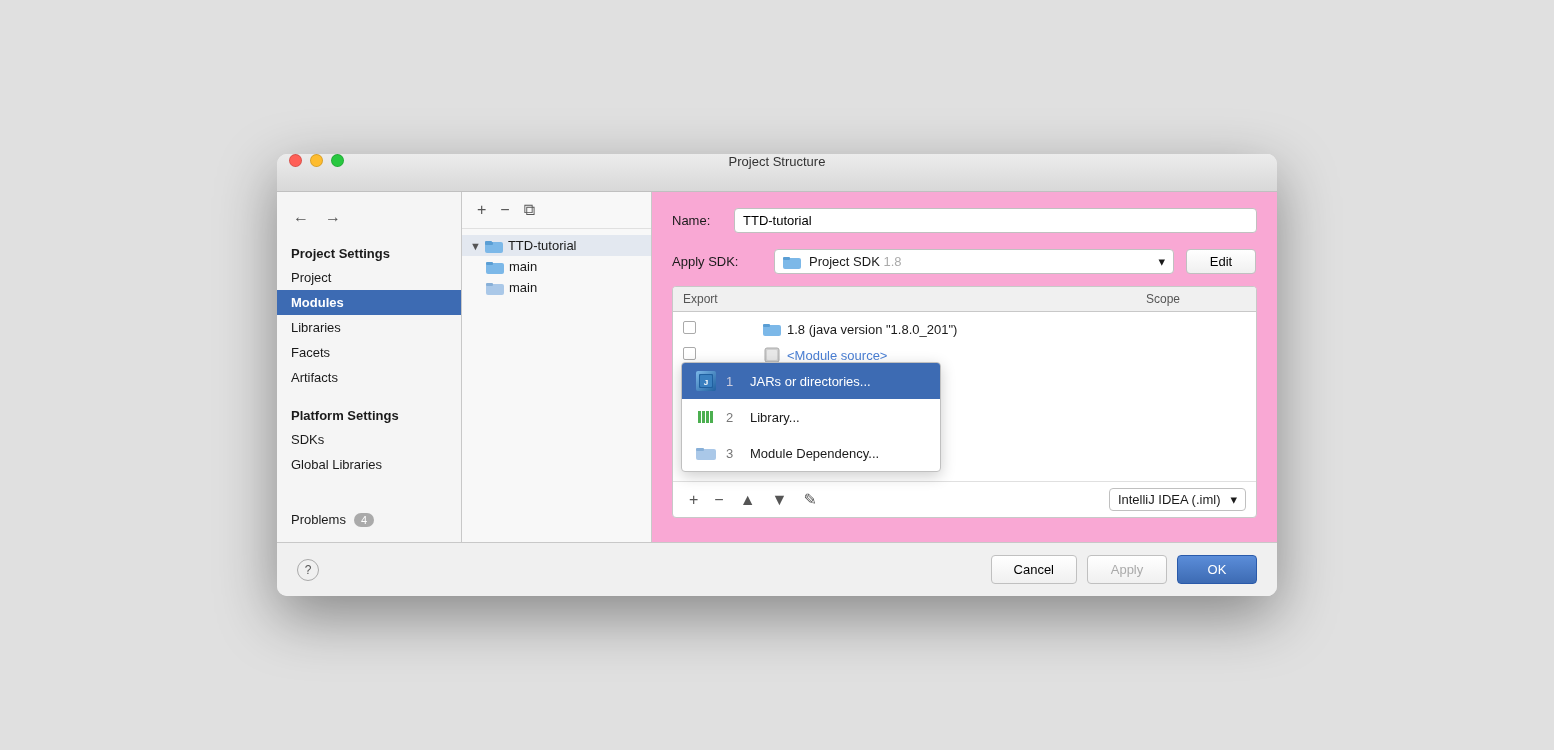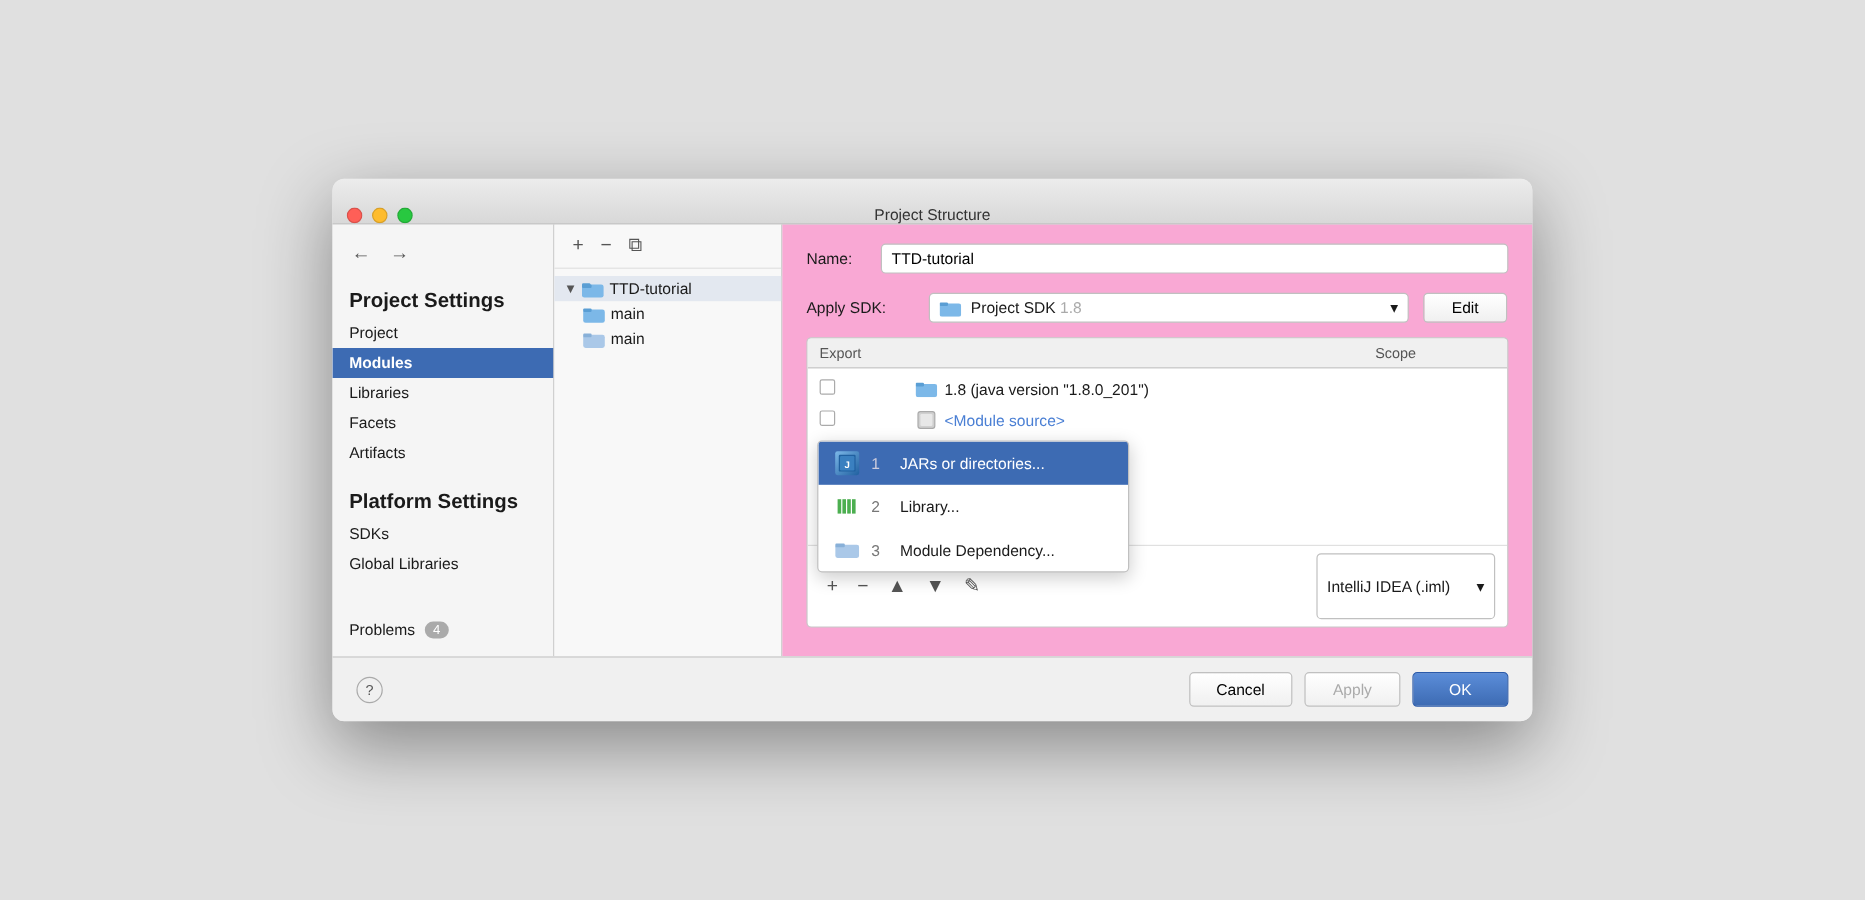--- a/index.html
+++ b/index.html
@@ -19,21 +19,21 @@
       border-radius: 10px;
       box-shadow: 0 20px 60px rgba(0,0,0,0.4);
       overflow: hidden;
       display: flex;
       flex-direction: column;
     }
     .titlebar {
       background: linear-gradient(to bottom, #ececec, #d8d8d8);
       height: 38px;
       display: flex;
-      align-items: flex-end;
+      align-items: flex-start;
       padding: 0 12px;
       border-bottom: 1px solid #c0c0c0;
       position: relative;
     }
     .traffic-lights {
       display: flex;
       gap: 8px;
       align-items: center;
     }
     .tl {
@@ -75,21 +75,21 @@
       background: none;
       border: none;
       cursor: pointer;
       font-size: 16px;
       color: #555;
       padding: 2px 4px;
     }
     .nav-btn:disabled { color: #bbb; }
     .sidebar-section-title {
       font-weight: 700;
-      font-size: 17px;
+      font-size: 13px;
       padding: 8px 14px 4px 14px;
       color: #1a1a1a;
     }
     .sidebar-item {
       padding: 5px 14px;
       font-size: 13px;
       cursor: pointer;
       color: #1a1a1a;
     }
     .sidebar-item.active {
@@ -288,26 +288,26 @@
     }
     .deps-toolbar-right {
       margin-left: auto;
       display: flex;
       align-items: center;
       gap: 6px;
     }
     .format-select {
       border: 1px solid #c0c0c0;
       border-radius: 4px;
-      padding: 19px 8px;
+      padding: 3px 8px;
       font-size: 13px;
       background: white;
       display: flex;
       align-items: center;
-      gap: 22px;
+      gap: 10px;
       cursor: pointer;
     }
     .dropdown-menu {
       position: absolute;
       bottom: 45px;
       left: 8px;
       background: white;
       border: 1px solid #c0c0c0;
       border-radius: 4px;
       box-shadow: 0 4px 15px rgba(0,0,0,0.2);

